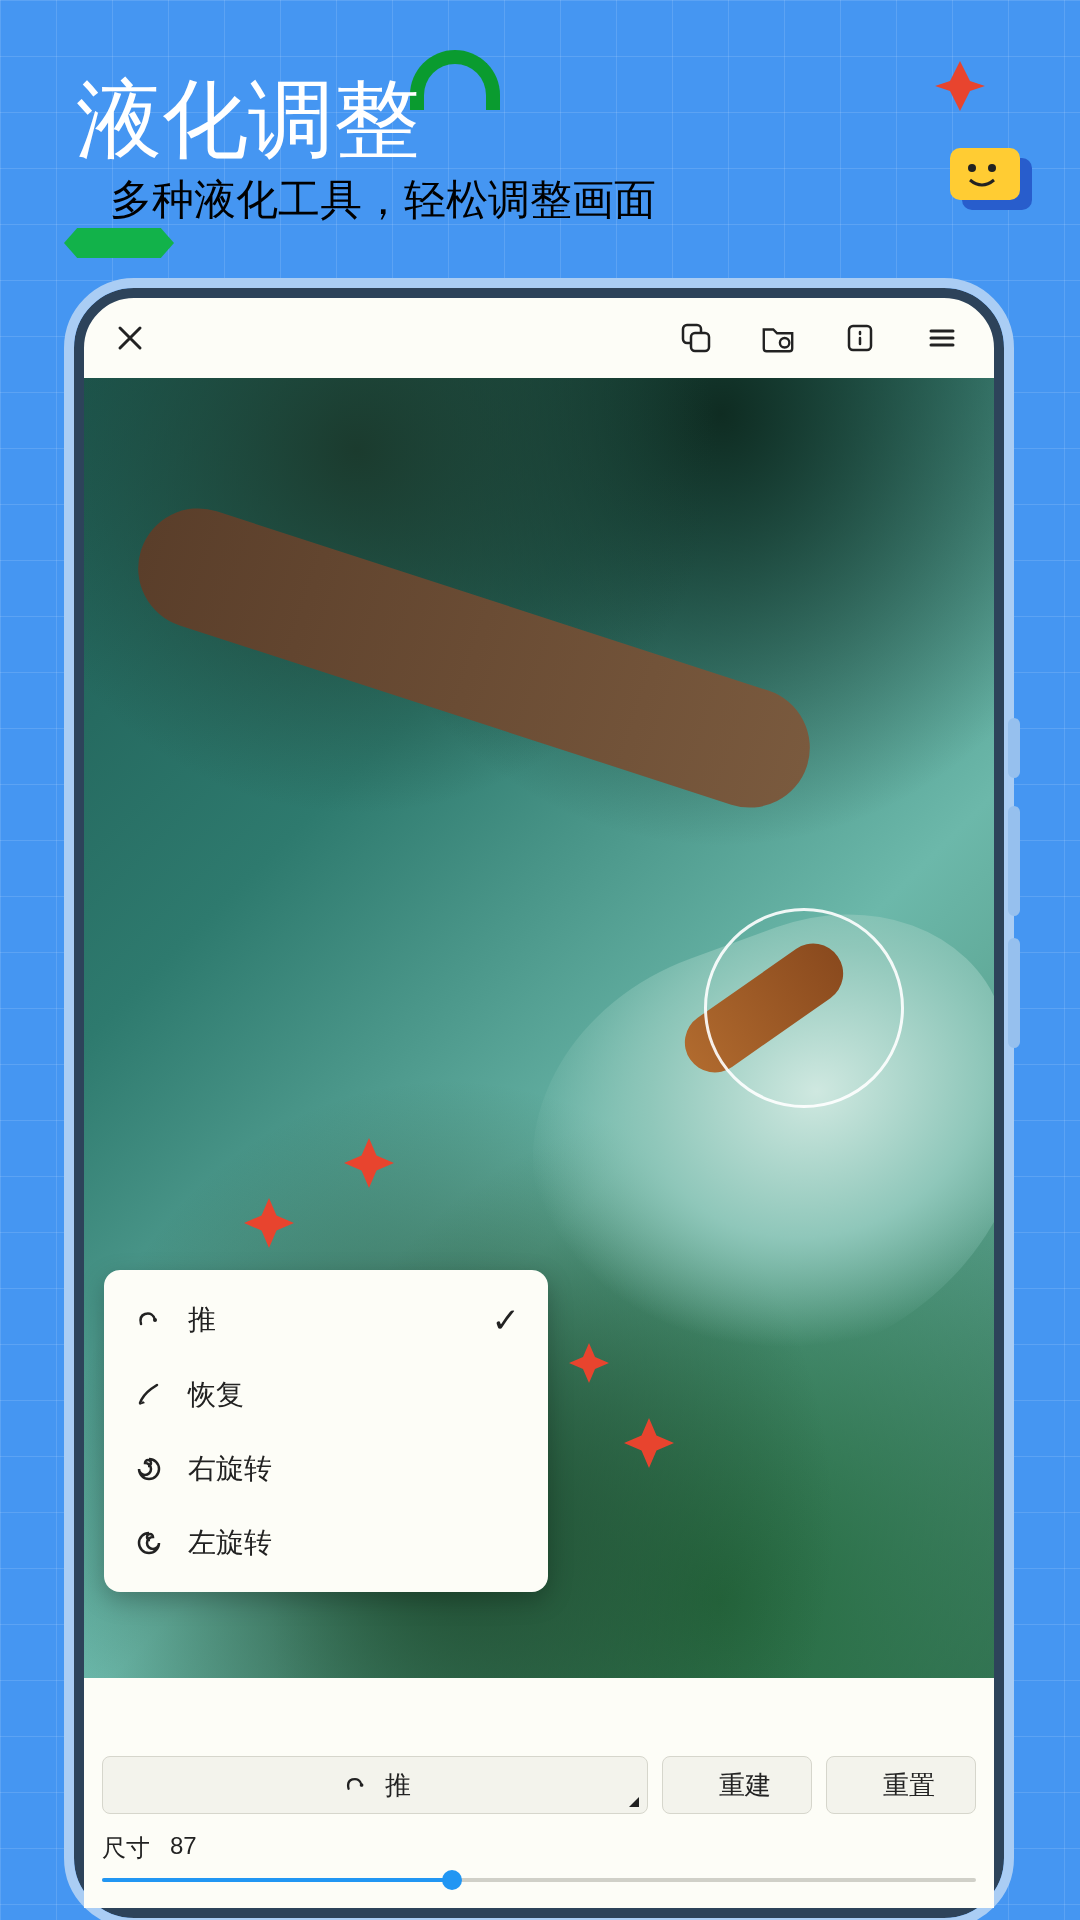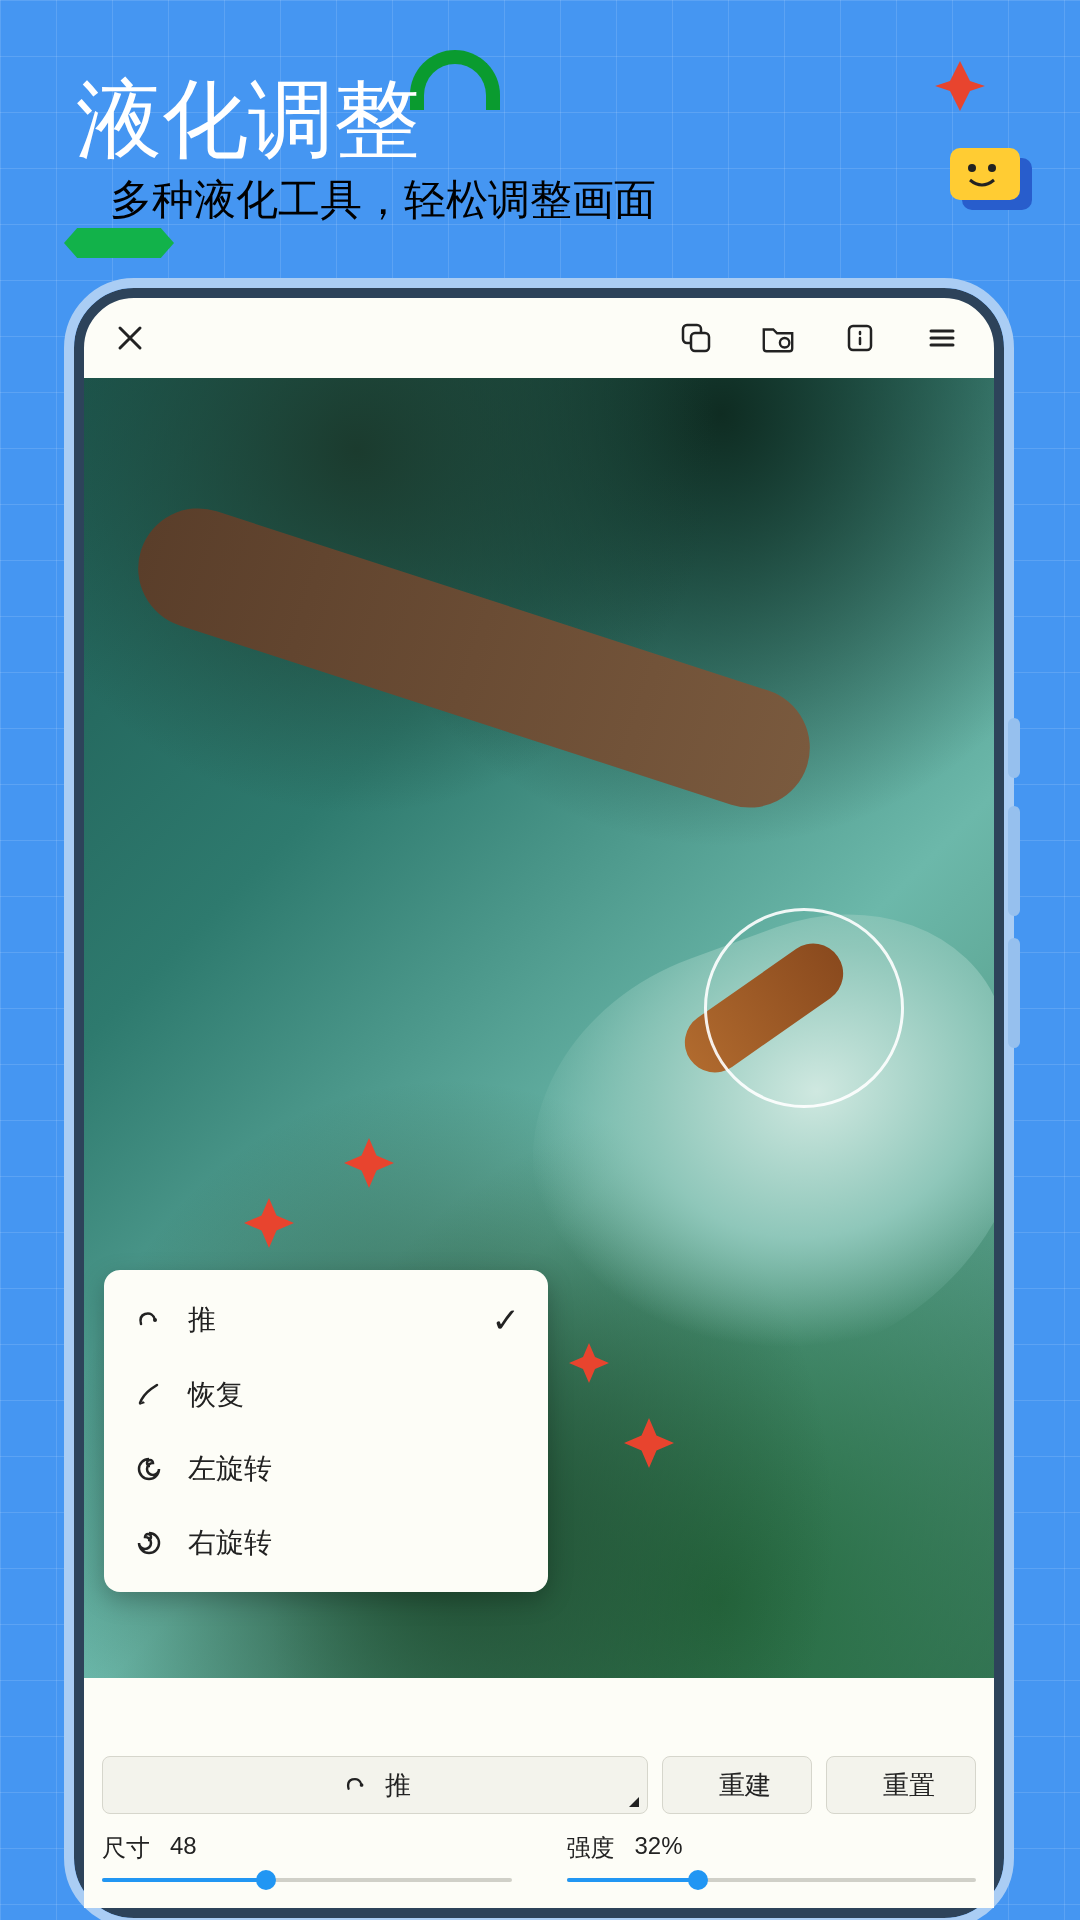--- a/index.html
+++ b/index.html
@@ -151,32 +151,32 @@
             <svg width="28" height="28" viewBox="0 0 28 28">
               <path d="M5 22 Q8 14 16 8 L22 4" stroke="#222" stroke-width="2.5" fill="none" stroke-linecap="round"></path>
               <path d="M4 24 L8 20 L10 22 Z" fill="#222"></path>
             </svg>
           </span>
         <span>恢复</span>
       </div>
       <div class="popup-item">
         <span class="pico">
             <svg width="28" height="28" viewBox="0 0 28 28">
+              <path d="M14 4 a10 10 0 1 1 -10 10 a6 6 0 1 0 6 -6 a3 3 0 1 1 3 3" stroke="#222" stroke-width="2.5" fill="none"></path>
+            </svg>
+          </span>
+        <span>右旋转</span>
+      </div>
+      <div class="popup-item">
+        <span class="pico">
+            <svg width="28" height="28" viewBox="0 0 28 28">
               <path d="M14 4 a10 10 0 1 0 10 10 a6 6 0 1 1 -6 -6 a3 3 0 1 0 -3 3" stroke="#222" stroke-width="2.5" fill="none"></path>
             </svg>
           </span>
         <span>左旋转</span>
-      </div>
-      <div class="popup-item">
-        <span class="pico">
-            <svg width="28" height="28" viewBox="0 0 28 28">
-              <path d="M14 4 a10 10 0 1 1 -10 10 a6 6 0 1 0 6 -6 a3 3 0 1 1 3 3" stroke="#222" stroke-width="2.5" fill="none"></path>
-            </svg>
-          </span>
-        <span>右旋转</span>
       </div>
     </div>
   </div>
 
   <div class="controls">
     <div class="btnrow">
       <div class="btn main">
         <span class="pico" style="margin-right:12px;">
             <svg width="26" height="26" viewBox="0 0 28 28">
               <path d="M6 18 Q4 10 10 8 Q18 6 20 14" stroke="#222" stroke-width="2.5" fill="none" stroke-linecap="round"></path>
@@ -190,34 +190,23 @@
           <span>重建</span>
         </div>
       <div class="btn small">
           <span>重置</span>
         </div>
     </div>
     <div class="sliders">
       <div class="slgroup">
         <div class="slrow">
           <span>尺寸</span>
-          <span>48</span>
+          <span>87</span>
         </div>
         <div class="slider">
           <div class="track"></div>
           <div class="fill" id="size-fill" style="width: 40%;"></div>
           <div class="thumb" id="size-thumb" style="left: calc(40% - 10px);"></div>
         </div>
       </div>
-      <div class="slgroup">
-        <div class="slrow">
-          <span>强度</span>
-          <span>32%</span>
-        </div>
-        <div class="slider">
-          <div class="track"></div>
-          <div class="fill" id="str-fill" style="width: 32%;"></div>
-          <div class="thumb" id="str-thumb" style="left: calc(32% - 10px);"></div>
-        </div>
-      </div>
     </div>
   </div>
 </div>
 
 </body></html>

